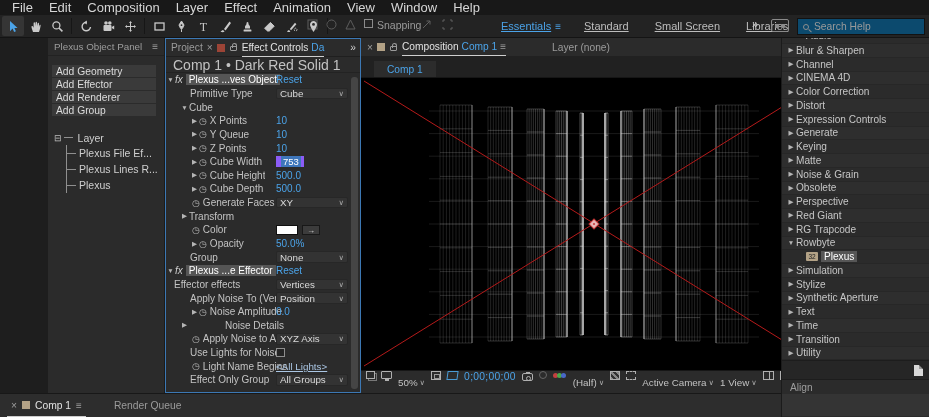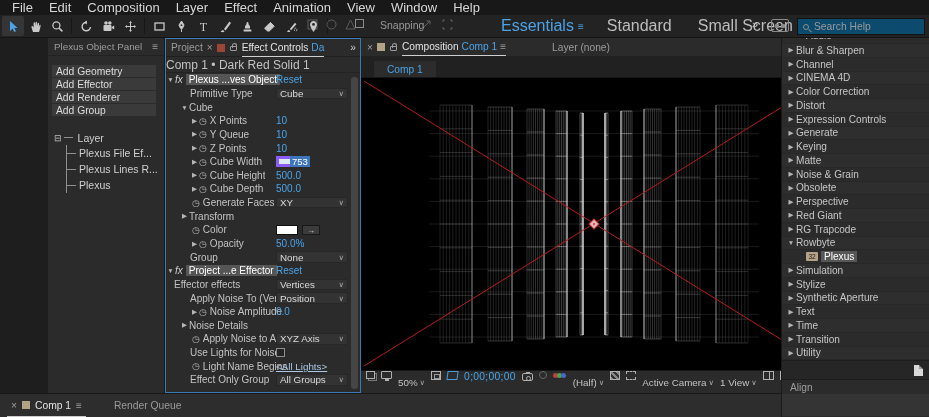--- a/index.html
+++ b/index.html
@@ -14,25 +14,25 @@
     background:#181818; display:flex; align-items:center; padding-left:4px; }
   .menubar .mi { padding:0 8px; font-size:13px; color:#d6d6d6; }
   
   .toolbar { position:absolute; top:15px; left:0; width:929px; height:23px;
     background:#232323; border-bottom:1px solid #141414; }
   .tools { position:absolute; left:2px; top:1px; display:flex; align-items:center; }
   .tool { width:22px; height:20px; display:flex; align-items:center; justify-content:center; }
   .tool.active { background:#353535; border-radius:2px; }
   .tsep { width:1px; height:16px; background:#161616; margin:0 3px; }
   .dimicons { position:absolute; left:306px; top:3px; display:flex; gap:6px; opacity:.38; }
-  .snapwrap { position:absolute; left:355px; top:4px; display:flex; align-items:flex-start; gap:16px; color:#9a9a9a; }
+  .snapwrap { position:absolute; left:364px; top:4px; display:flex; align-items:flex-start; gap:4px; color:#9a9a9a; }
   .snapbox { width:9px; height:9px; border:1px solid #8b8b8b; background:#242424; }
   .dim2 { position:absolute; left:420px; top:3px; display:flex; gap:8px; opacity:.4; }
   .workspaces { position:absolute; left:488px; top:0; height:22px; display:flex; align-items:center; }
-  .ws { padding:0 13px; color:#bdbdbd; font-size:16px; }
+  .ws { padding:0 13px; color:#bdbdbd; font-size:11px;text-decoration:underline; }
   .ws.active { color:#4ba3e8; padding-right:4px; }
   .wsmenu { color:#4ba3e8; font-size:10px; margin-right:10px; }
   .overflow { position:absolute; left:752px; top:3px; color:#cfcfcf; font-size:11px; }
   .wsicon { position:absolute; left:771px; top:4px; width:18px; height:13px;
     border:1px solid #8a8a8a; border-radius:2px; display:flex; align-items:center; justify-content:center; }
   .wsicon i { width:4px; height:4px; background:#8a8a8a; border-radius:1px; margin:0 1px; display:block; }
   .searchwrap { position:absolute; left:797px; top:3px; width:128px; height:17px;
     background:#0c4a6e; border:1px solid #121212; display:flex; align-items:center; gap:5px; padding:0 5px; }
   .mag { width:6px; height:6px; border:1.3px solid #8d8d8d; border-radius:50%; position:relative; flex:0 0 auto; }
   .mag::after { content:''; position:absolute; left:4.5px; top:4.5px; width:4px; height:1.3px;
@@ -58,38 +58,38 @@
   .ec { width:196px; position:relative; border:1px solid #3c78b4; }
   .ec-tabs { height:18px; display:flex; align-items:center; gap:4px; padding-left:5px;
     color:#9b9b9b; font-size:10.2px; border-bottom:1px solid #1f1f1f; }
   .sq { width:8px; height:8px; display:inline-block; }
   .lockwrap { position:relative; width:9px; height:11px; display:inline-block; }
   .lockb { position:absolute; left:1px; top:4px; width:7px; height:5px; border:1px solid #9a9a9a; border-radius:1px; }
   .lockb::before { content:''; position:absolute; left:1px; top:-4px; width:3px; height:4px;
     border:1px solid #9a9a9a; border-bottom:none; border-radius:3px 3px 0 0; }
   .tab-active { color:#e2e2e2; border-bottom:1px solid #cfcfcf; height:18px; display:flex; align-items:center; gap:3px; }
   .bluetxt { color:#4ba3e8; }
-  .ec-bread { height:16px; display:flex; align-items:center; 
-    color:#c2c2c2; font-size:12px; border-bottom:1px solid #232323; }
+  .ec-bread { height:16px; display:flex; align-items:center; padding-left:7px;
+    color:#c2c2c2; font-size:14px; border-bottom:1px solid #232323; }
   .ec-rows { position:relative; }
   .ec-row { height:13.65px; display:flex; align-items:center; position:relative;
     font-size:10px; color:#c3c3c3; padding-right:12px; }
   .tri { font-size:6.5px; color:#b5b5b5; width:9px; text-align:center; flex:0 0 auto; }
   .sw { font-size:9px; color:#b0b0b0; margin-right:3px; flex:0 0 auto; }
   .fxi { font-style:italic; color:#cfcfcf; margin-right:3px; font-size:10px; }
   .fxname { background:#555; color:#fff; padding:0 3px; font-size:10px; white-space:nowrap; }
   .eclabel { white-space:nowrap; overflow:hidden; max-width:86px; }
   .vcol { position:absolute; left:110px; }
   .bval { color:#4ba3e8; }
   .dd { position:absolute; left:110px; width:72px; height:11.6px; background:#333;
     border:1px solid #272727; border-radius:2px; display:flex; align-items:center;
     justify-content:space-between; padding:0 3px; color:#dadada; font-size:9.8px; }
   .ddv { font-size:7.5px; color:#a8a8a8; }
   .editbox { position:absolute; left:110px; width:28px; height:11.5px; background:#dce9f8;
-    border:3px solid #8b5cf6; display:flex; align-items:center; padding:0 11px; }
+    border:5px solid #8b5cf6; display:flex; align-items:center; padding:0 0; }
   .editbox i { font-style:normal; background:#3e76bb; color:#fff; font-size:9.5px; padding:0 2px; }
   .swatch { position:absolute; left:110px; width:22px; height:10px; background:#fff; border:1px solid #101010; }
   .swap { position:absolute; left:136px; width:18px; height:10px; background:#3c3c3c;
     border:1px solid #181818; color:#ddd; font-size:8px; text-align:center; line-height:9px; }
   .chk { position:absolute; left:110px; width:9px; height:9px; border:1px solid #8d8d8d; background:#242424; }
   .linkv { position:absolute; left:110px; color:#aac6e4; text-decoration:underline; font-size:9.8px; }
   .ec-sb { position:absolute; right:2px; top:38px; width:7px; bottom:3px; background:#454545; border-radius:3px; }
   
   .comp { width:468px; display:flex; flex-direction:column; background:#252525; }
   .comp-tabs { height:18px; display:flex; align-items:center; gap:4px; padding-left:6px;
@@ -432,21 +432,21 @@
         <div class="ec-row" style="padding-left: 24px;">
           <span class="eclabel">Group</span>
           <span class="dd">
             <span>None</span>
             <span class="ddv">∨</span>
           </span>
         </div>
         <div class="ec-row">
           <span class="tri">▼</span>
           <span class="fxi">fx</span>
-          <span class="fxname">Project ...e Effector</span>
+          <span class="fxname">Plexus ...e Effector</span>
           <span class="vcol bval">Reset</span>
         </div>
         <div class="ec-row" style="padding-left: 8px;">
           <span class="eclabel">Effector effects</span>
           <span class="dd">
             <span>Vertices</span>
             <span class="ddv">∨</span>
           </span>
         </div>
         <div class="ec-row" style="padding-left: 24px;">
@@ -455,21 +455,21 @@
             <span>Position</span>
             <span class="ddv">∨</span>
           </span>
         </div>
         <div class="ec-row" style="padding-left: 24px;">
           <span class="tri">▶</span>
           <span class="sw">◷</span>
           <span class="eclabel">Noise Amplitude</span>
           <span class="vcol bval">0.0</span>
         </div>
-        <div class="ec-row" style="padding-left: 14px;">
+        <div class="ec-row" style="padding-left: 14px; gap: 36px;">
           <span class="tri">▶</span>
           <span class="eclabel">Noise Details</span>
         </div>
         <div class="ec-row" style="padding-left: 26px;">
           <span class="sw">◷</span>
           <span class="eclabel">Apply Noise to Axi</span>
           <span class="dd">
             <span>XYZ Axis</span>
             <span class="ddv">∨</span>
           </span>

